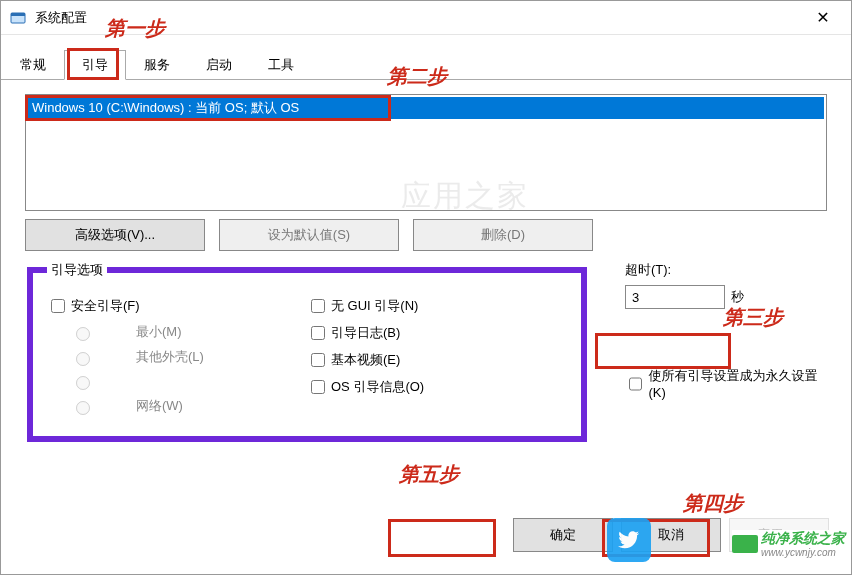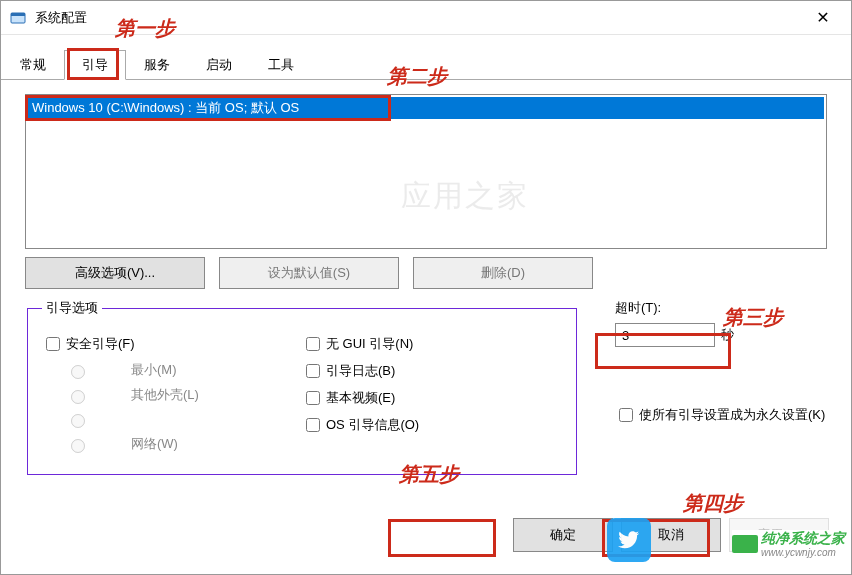--- a/index.html
+++ b/index.html
@@ -53,21 +53,21 @@
     border-color: #aaa;
     background: #fff;
     border-bottom: 1px solid #fff;
   }
   
   .content {
     padding: 14px 24px 10px 24px;
   }
   .listbox {
     border: 1px solid #888;
-    height: 155px;
+    height: 117px;
     overflow: auto;
     background: #fff;
     padding: 2px;
   }
   .listitem {
     background: #0078d7;
     color: #fff;
     padding: 2px 4px;
     font-size: 13px;
   }
@@ -88,21 +88,21 @@
     background: #efefef;
     color: #777;
     cursor: default;
   }
   
   .lower {
     display: flex;
     margin-top: 10px;
   }
   fieldset {
-    border: 1px solid #6d28d9;
+    border: 6px solid #6d28d9;
     padding: 10px 14px 14px 14px;
   }
   fieldset legend { padding: 0 4px; }
   .fs-left {
     width: 540px;
   }
   .fs-right-col {
     margin-left: 36px;
     width: 220px;
   }
@@ -281,21 +281,21 @@
   </div>
 </div>
 
 <div class="bottom">
   <div class="wbtn">确定</div>
   <div class="wbtn">取消</div>
   <div class="wbtn" style="opacity:.25">应用(A)</div>
 </div>
 
 <div class="anno-box" style="left:66px; top:47px; width:52px; height:32px"></div>
-<div class="anno-text" style="left:114px; top:14px">第一步</div>
+<div class="anno-text" style="left:104px; top:14px">第一步</div>
 
 <div class="anno-box" style="left:24px; top:94px; width:366px; height:26px"></div>
 <div class="anno-text" style="left:386px; top:62px">第二步</div>
 
 <div class="anno-box" style="left:594px; top:332px; width:136px; height:36px"></div>
 <div class="anno-text" style="left:722px; top:303px">第三步</div>
 
 <div class="anno-box" style="left:601px; top:518px; width:108px; height:38px"></div>
 <div class="anno-text" style="left:682px; top:489px">第四步</div>
 

